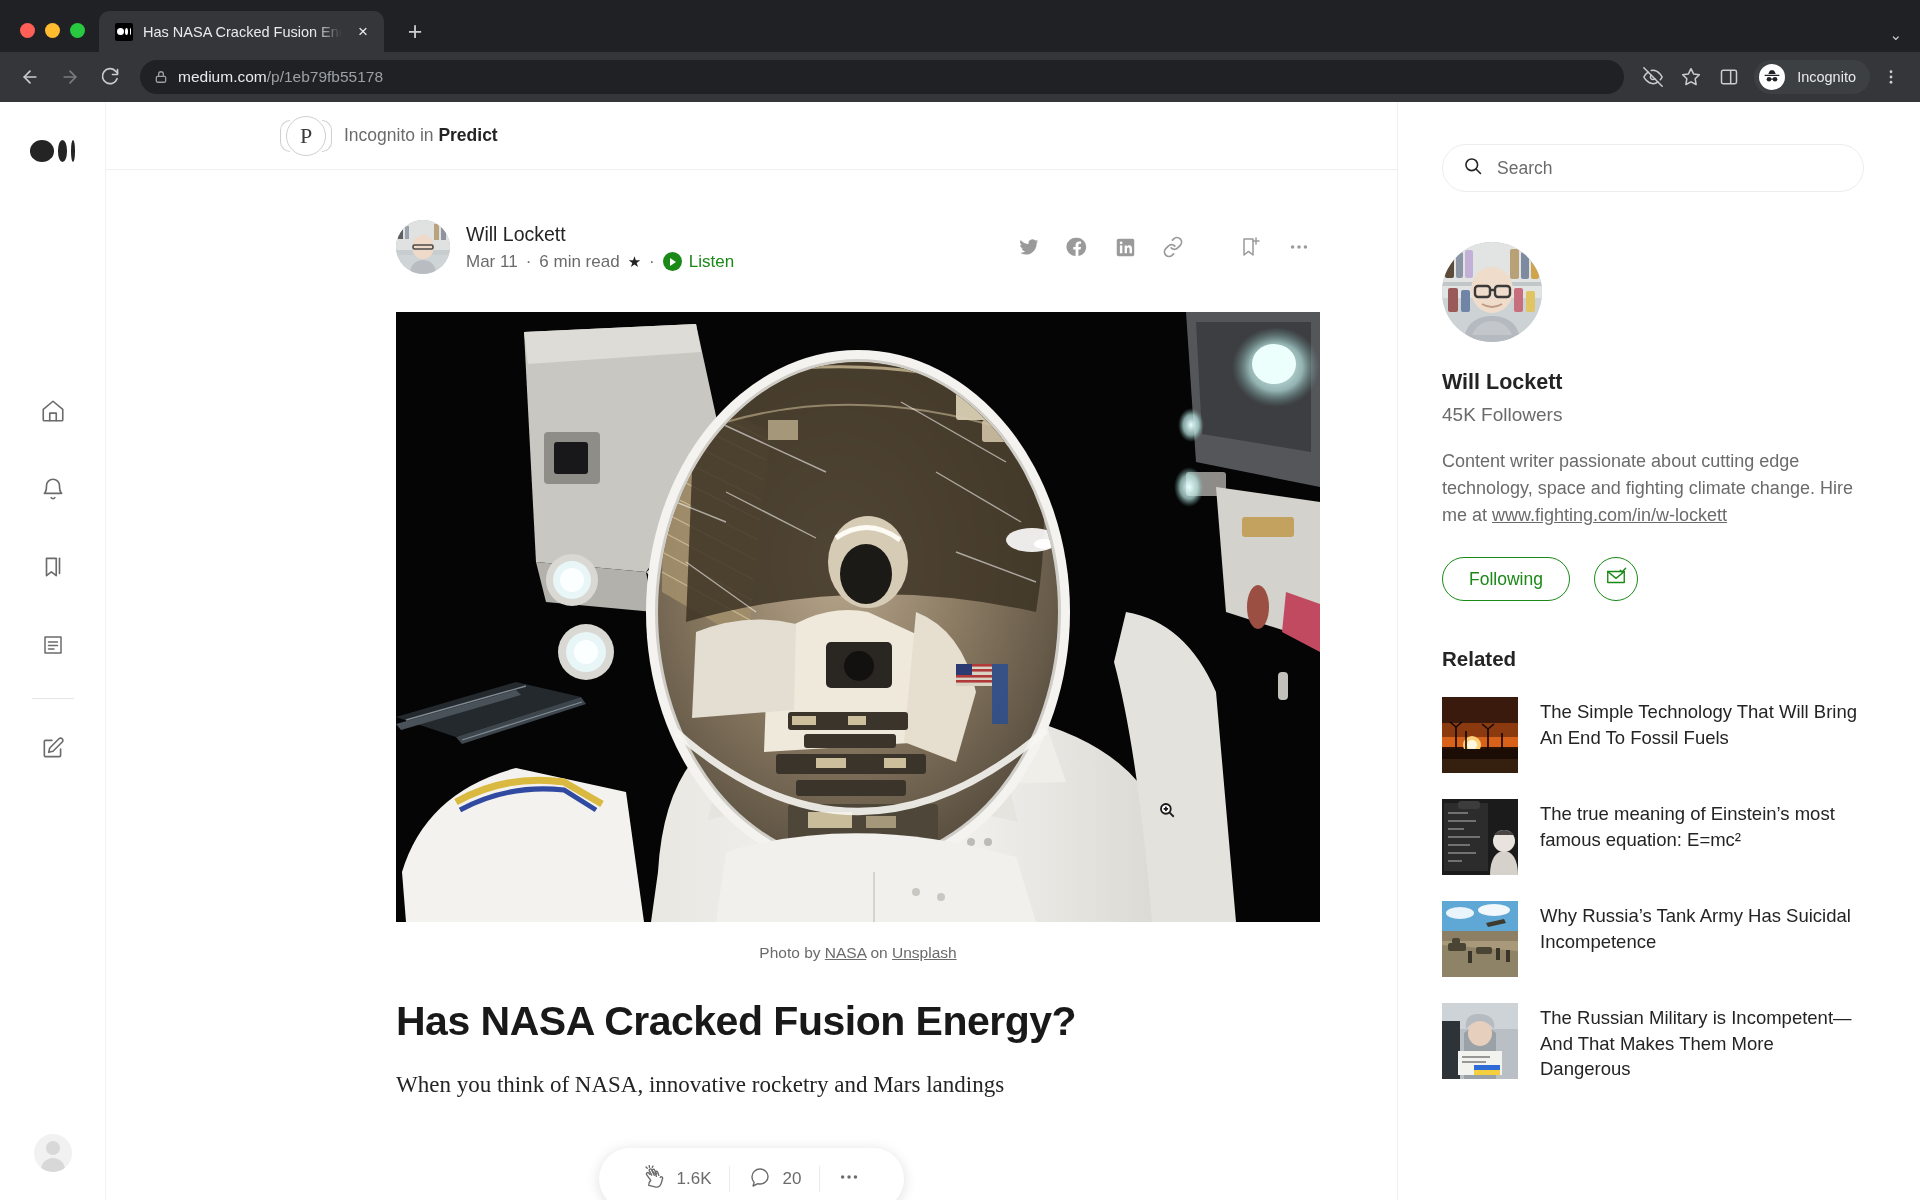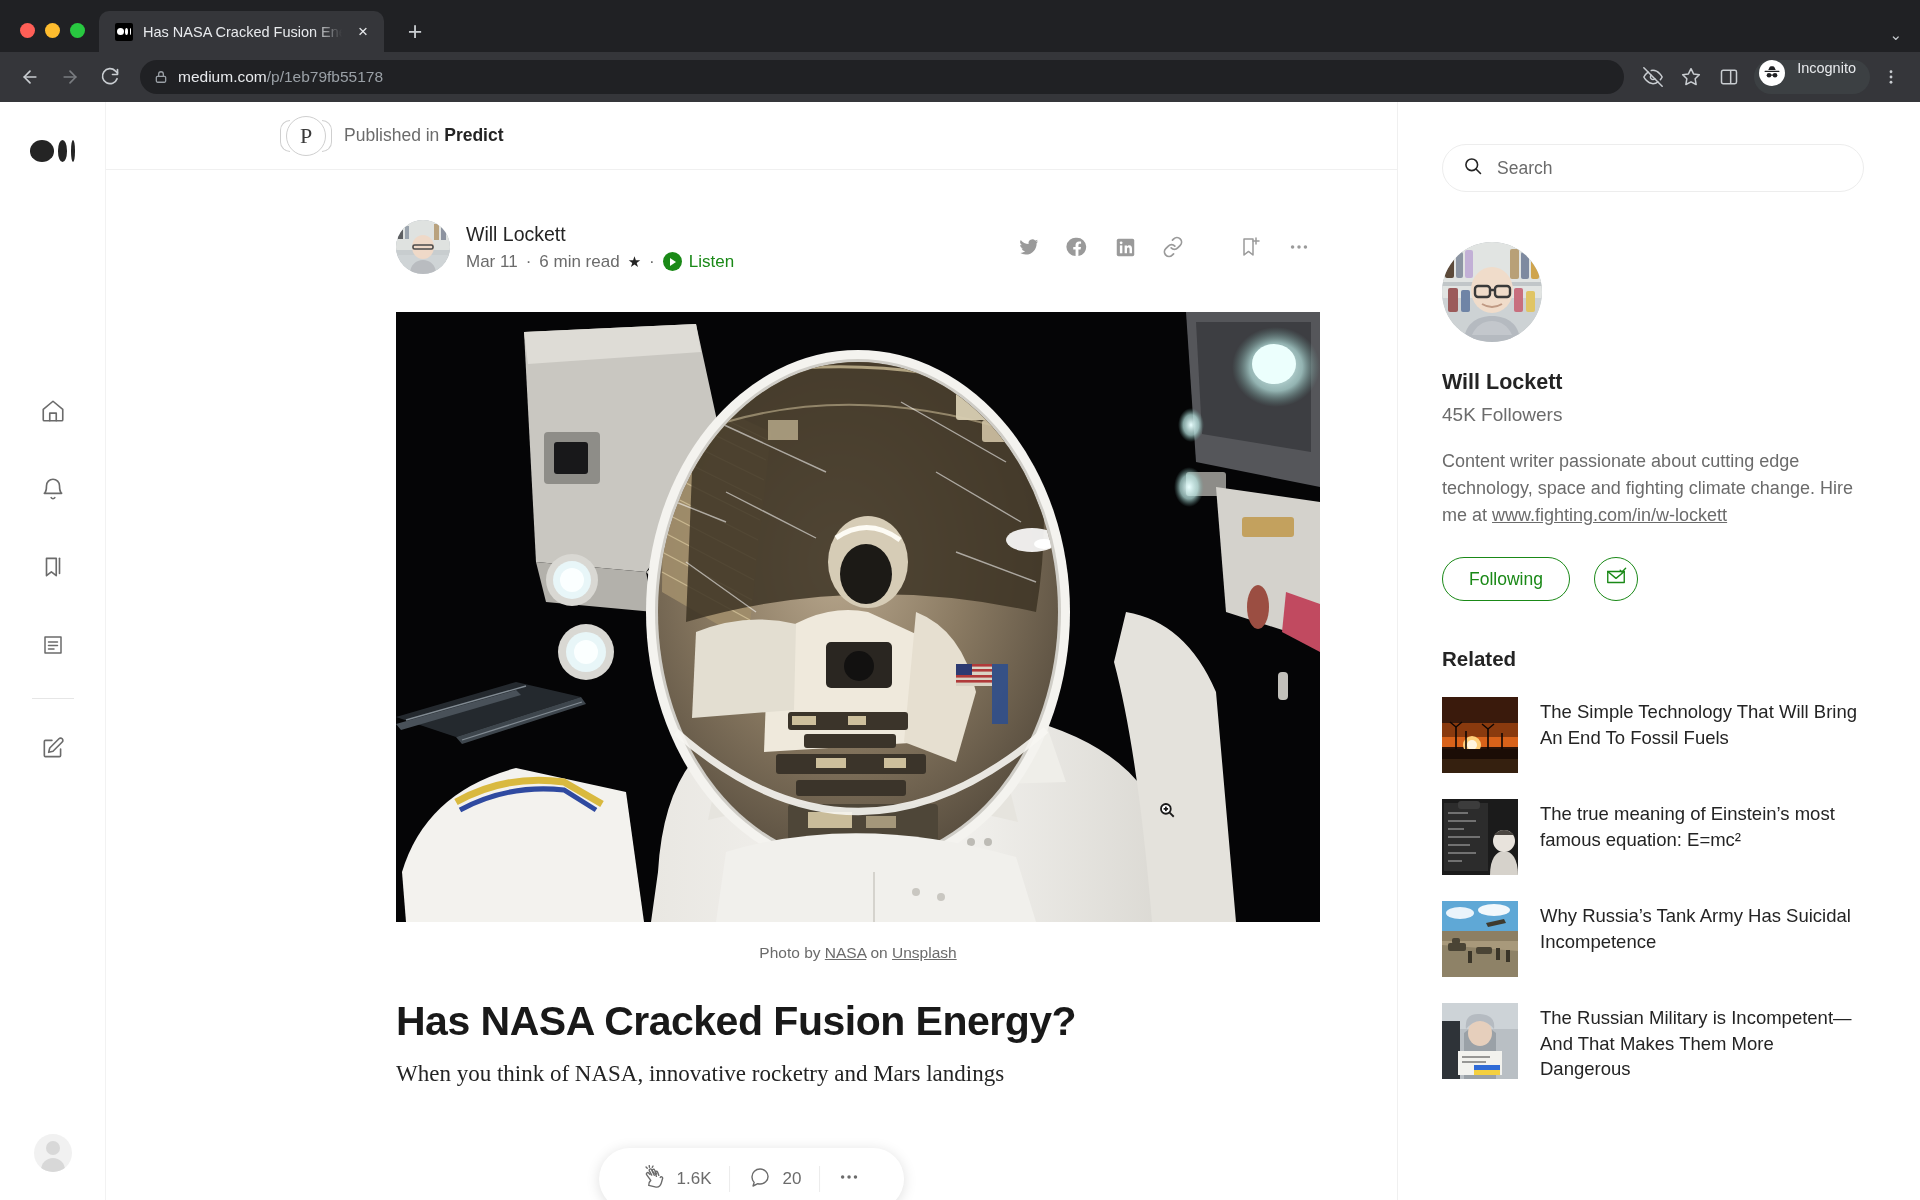--- a/index.html
+++ b/index.html
@@ -75,21 +75,21 @@
   .omnibox .lock { color: #9aa0a6; display: flex; align-items: center; }
   .url { font-size: 15.5px; color: #e8eaed; white-space: nowrap; }
   .url .path { color: #9aa0a6; }
   .tb-icon {
     width: 34px; height: 34px; border-radius: 50%;
     display: flex; align-items: center; justify-content: center; color: #c9cdd1;
     flex: 0 0 auto;
   }
   .incognito-pill {
     height: 34px; background: #3c4043; border-radius: 17px;
-    display: flex; align-items: flex-start; gap: 12px; padding: 0 14px 0 5px;
+    display: flex; align-items: center; gap: 12px; padding: 0 14px 0 5px;
     margin-left: 4px; flex: 0 0 auto;
   }
   .incognito-avatar {
     width: 26px; height: 26px; border-radius: 50%; background: #fff;
     display: flex; align-items: center; justify-content: center;
   }
   .incognito-label { color: #e8eaed; font-size: 14.5px; white-space: nowrap; }
 
   
   .page {
@@ -189,21 +189,21 @@
   .headline {
     width: 924px; margin-top: 36px;
     font-size: 41px; line-height: 1.16; font-weight: 700; color: #191919;
     letter-spacing: -0.5px;
   }
   .subhead {
     width: 924px; margin-top: 12px;
     font-size: 25px; line-height: 1.3; color: #6b6b6b; font-weight: 400;
   }
   .bodytext {
-    width: 924px; margin-top: 15px; font-size: 23px; color: #242424;
+    width: 924px; margin-top: 26px; font-size: 23px; color: #242424;
     font-family: "Liberation Serif", serif;
   }
 
   .floatbar {
     position: absolute; left: 50%; transform: translateX(-50%);
     bottom: -10px; height: 62px;
     background: #fff; border-radius: 34px; box-shadow: 0 2px 14px rgba(0,0,0,.13);
     display: flex; align-items: center; padding: 0 26px; gap: 0; z-index: 20;
   }
   .fb-item { display: flex; align-items: center; gap: 10px; padding: 0 18px; color: #6b6b6b; }
@@ -388,21 +388,21 @@
       <div class="rail-avatar">
         <span class="head"></span>
           <span class="body"></span>
       </div>
     </div>
 
     <div class="article-col">
 
       <div class="pub-bar">
         <div class="pub-logo">P</div>
-        <div class="pub-text"><span>Published in </span><b>Predict</b></div>
+        <div class="pub-text"><span>Incognito in </span><b>Predict</b></div>
       </div>
 
       <div class="article-body">
 
         <div class="byline">
           <div class="byline-avatar">
             <svg width="54" height="54" viewBox="0 0 54 54">
               <defs>
                 <clipPath id="ava">
                     <circle cx="27" cy="27" r="27"></circle>

